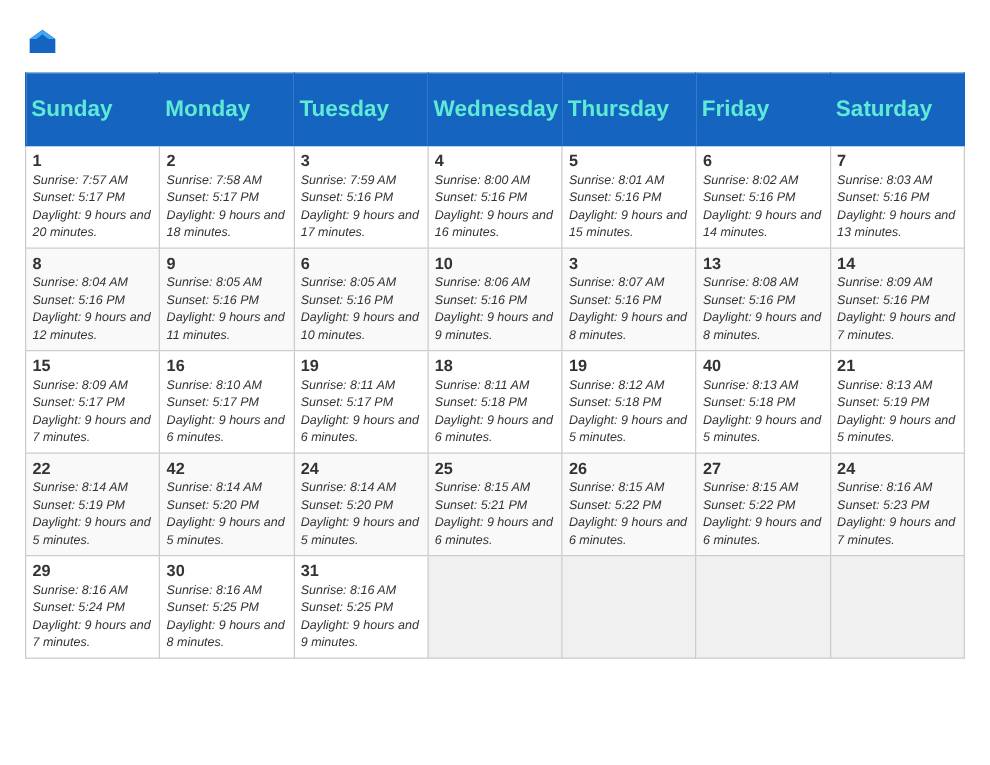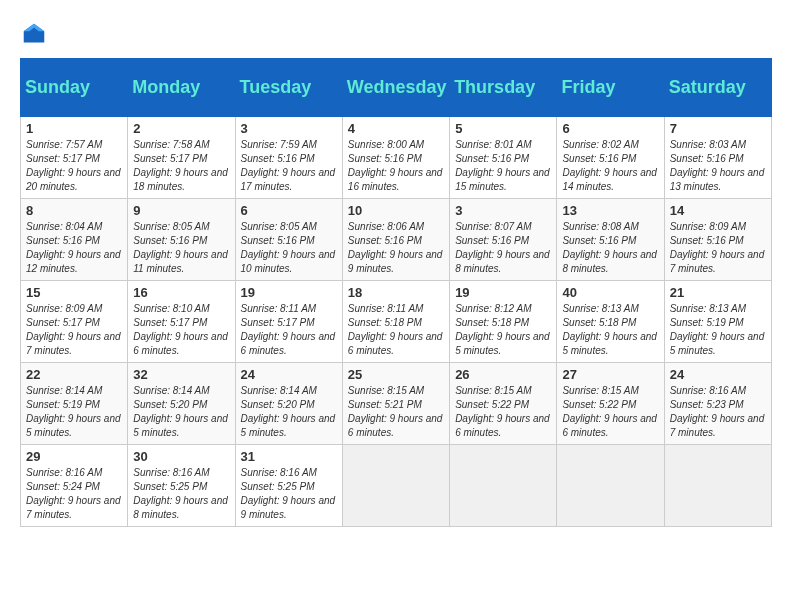--- a/index.html
+++ b/index.html
@@ -297,21 +297,21 @@
       <tr>
         <td>
         <span class="day-number">22</span>
         <div class="day-info">
           Sunrise: 8:14 AM<br>
           Sunset: 5:19 PM<br>
           Daylight: 9 hours and 5 minutes.
         </div>
       </td>
         <td>
-        <span class="day-number">32</span>
+        <span class="day-number">42</span>
         <div class="day-info">
           Sunrise: 8:14 AM<br>
           Sunset: 5:20 PM<br>
           Daylight: 9 hours and 5 minutes.
         </div>
       </td>
         <td>
         <span class="day-number">24</span>
         <div class="day-info">
           Sunrise: 8:14 AM<br>

